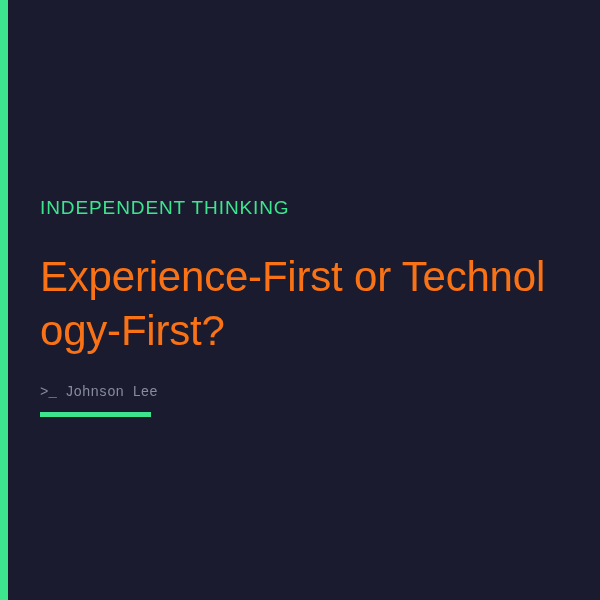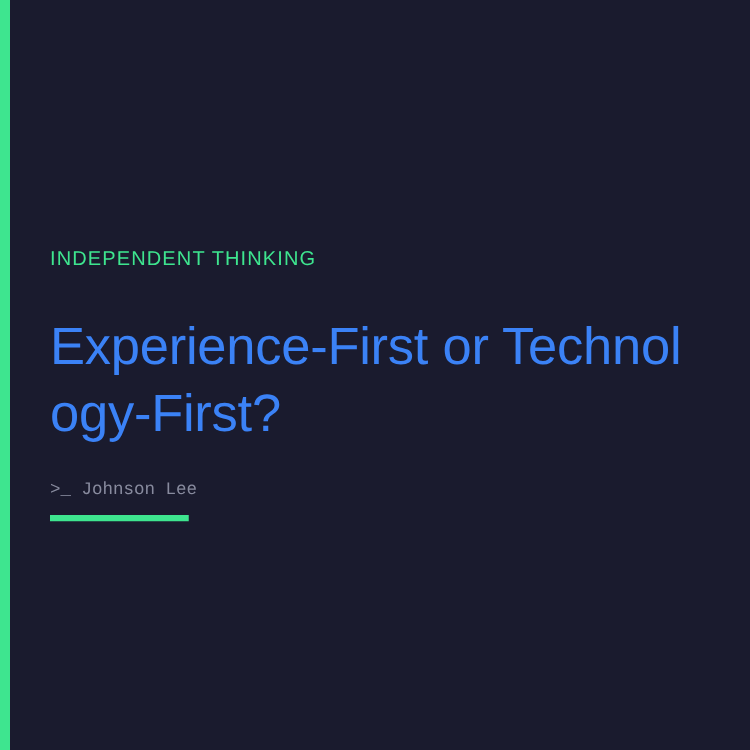--- a/index.html
+++ b/index.html
@@ -42,33 +42,33 @@
     width: 530px;
     height: 600px;
   }
 
   .eyebrow {
     position: absolute;
     top: 197px;
     left: 0;
     color: #3ee58f;
     font-family: "Liberation Sans", sans-serif;
-    font-size: 16px;
+    font-size: 19px;
     font-weight: 400;
     letter-spacing: 0.9px;
     line-height: 22px;
     white-space: nowrap;
   }
 
   .headline {
     position: absolute;
     top: 250px;
     left: 0;
     width: 522px;
-    color: #3b82f6;
+    color: #f97316;
     font-family: "Liberation Sans", sans-serif;
     font-size: 42px;
     font-weight: 400;
     line-height: 54px;
     letter-spacing: -0.2px;
     word-break: break-all;
     overflow-wrap: anywhere;
   }
 
   .byline {

